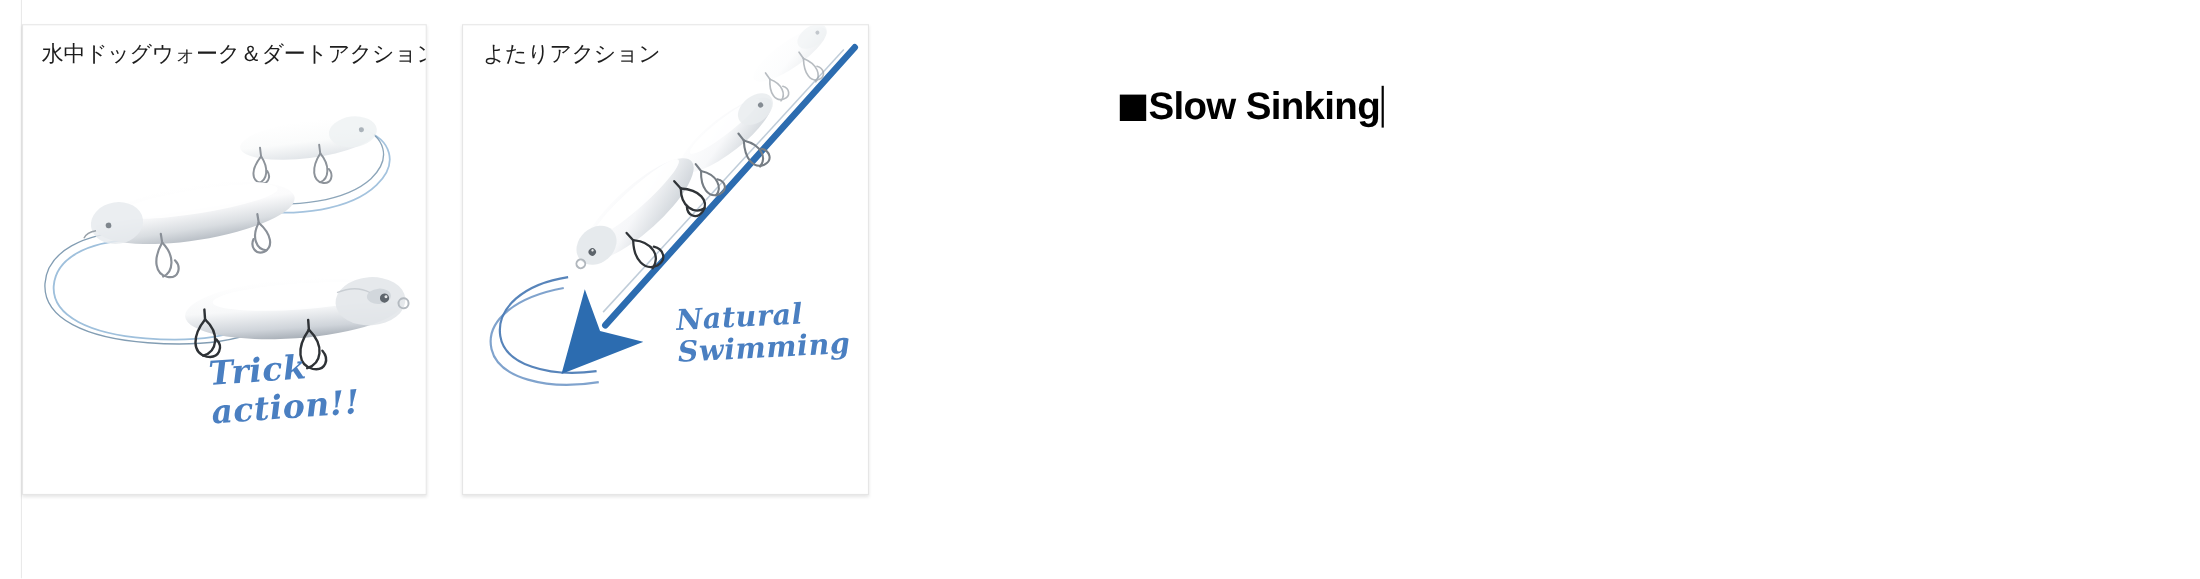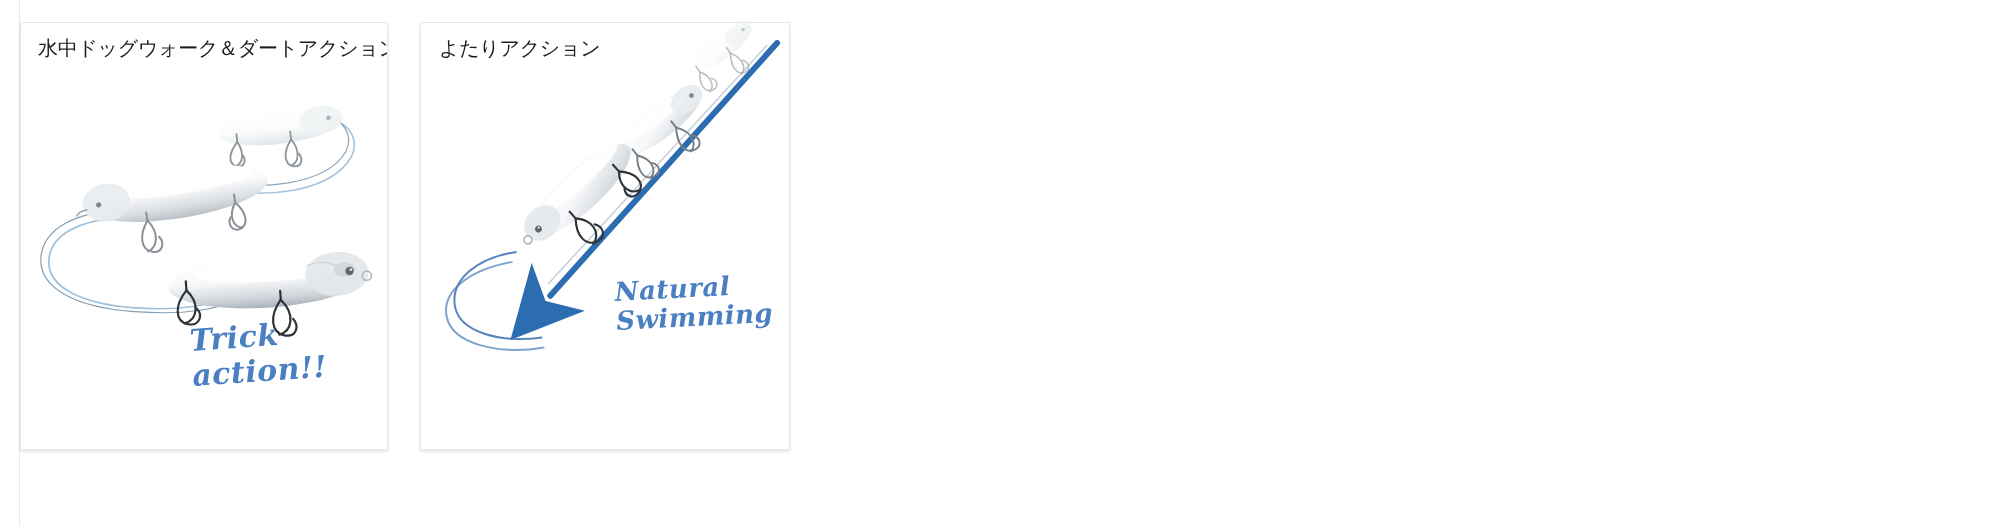--- a/index.html
+++ b/index.html
@@ -310,17 +310,22 @@
       <div class="script-label script-natural">
         <div>Natural</div>
         <div>Swimming</div>
       </div>
     </div>
 
   </div>
 
   <div class="copy">
 
+    <div class="copy-heading">
+      <span class="heading-bullet"></span>
+      <span>Slow Sinking</span>
+      <span class="text-caret"></span>
+    </div>
 
 
   </div>
 
 </div>
 
 </body></html>

